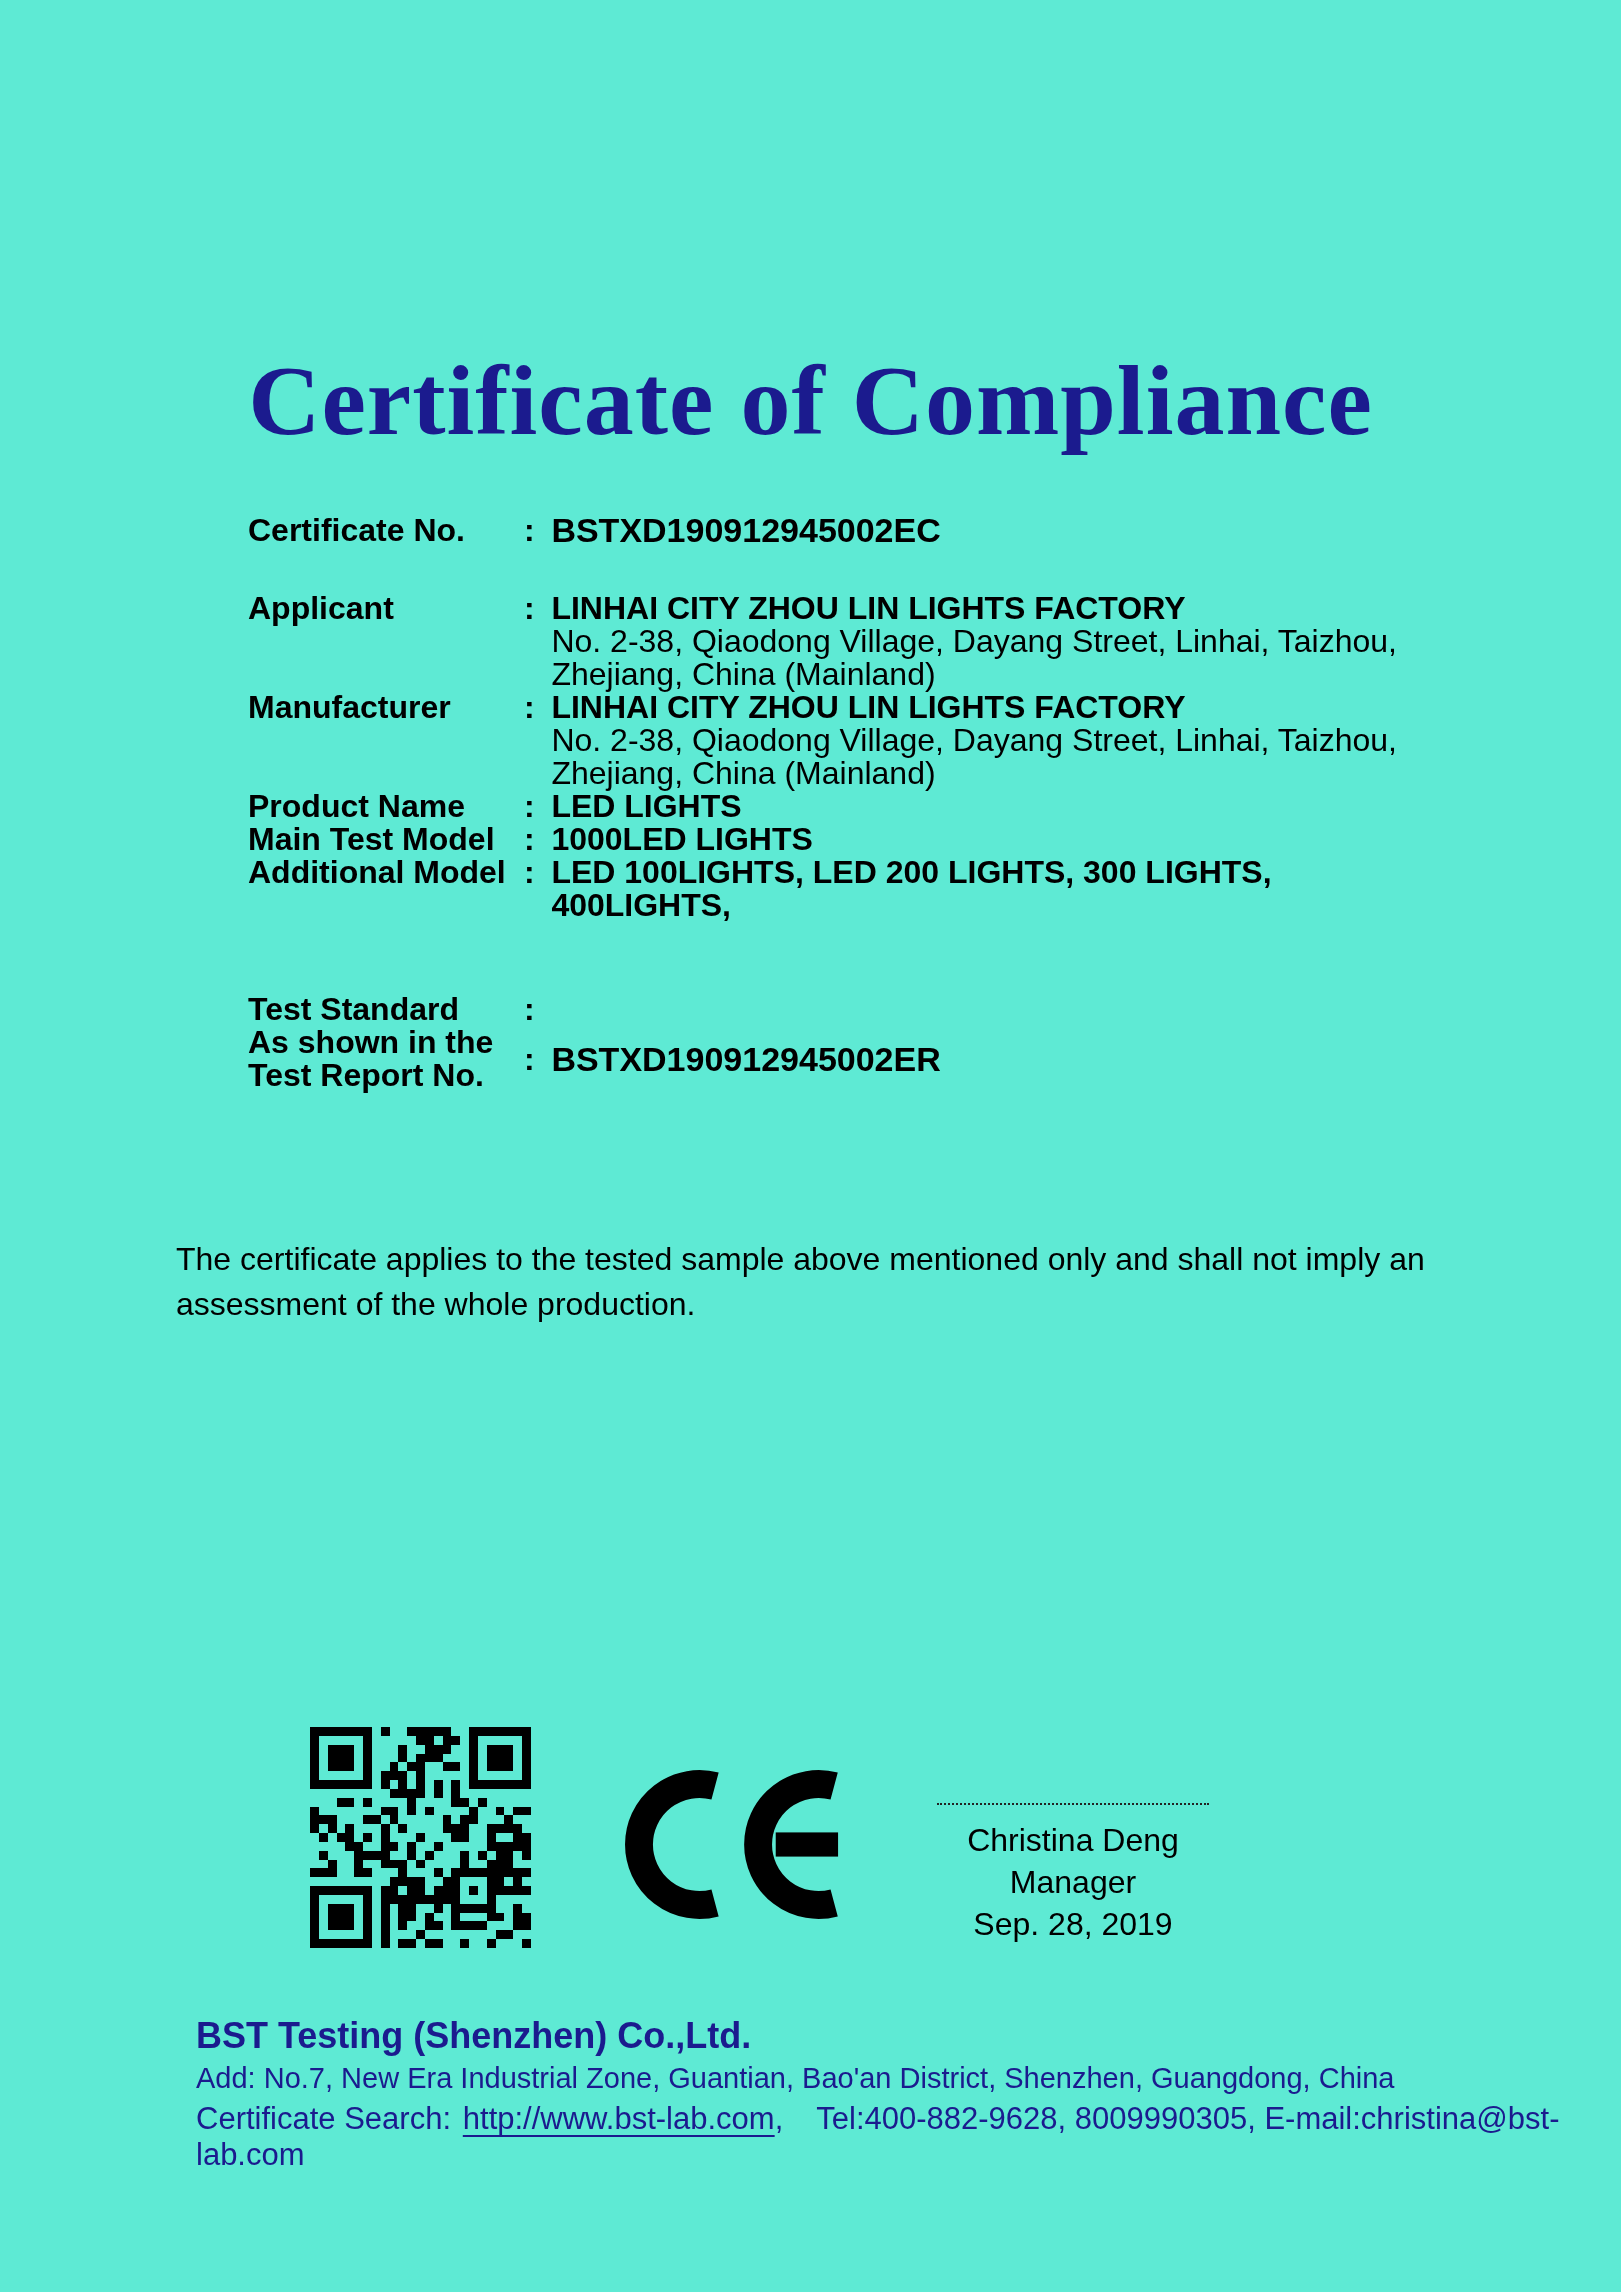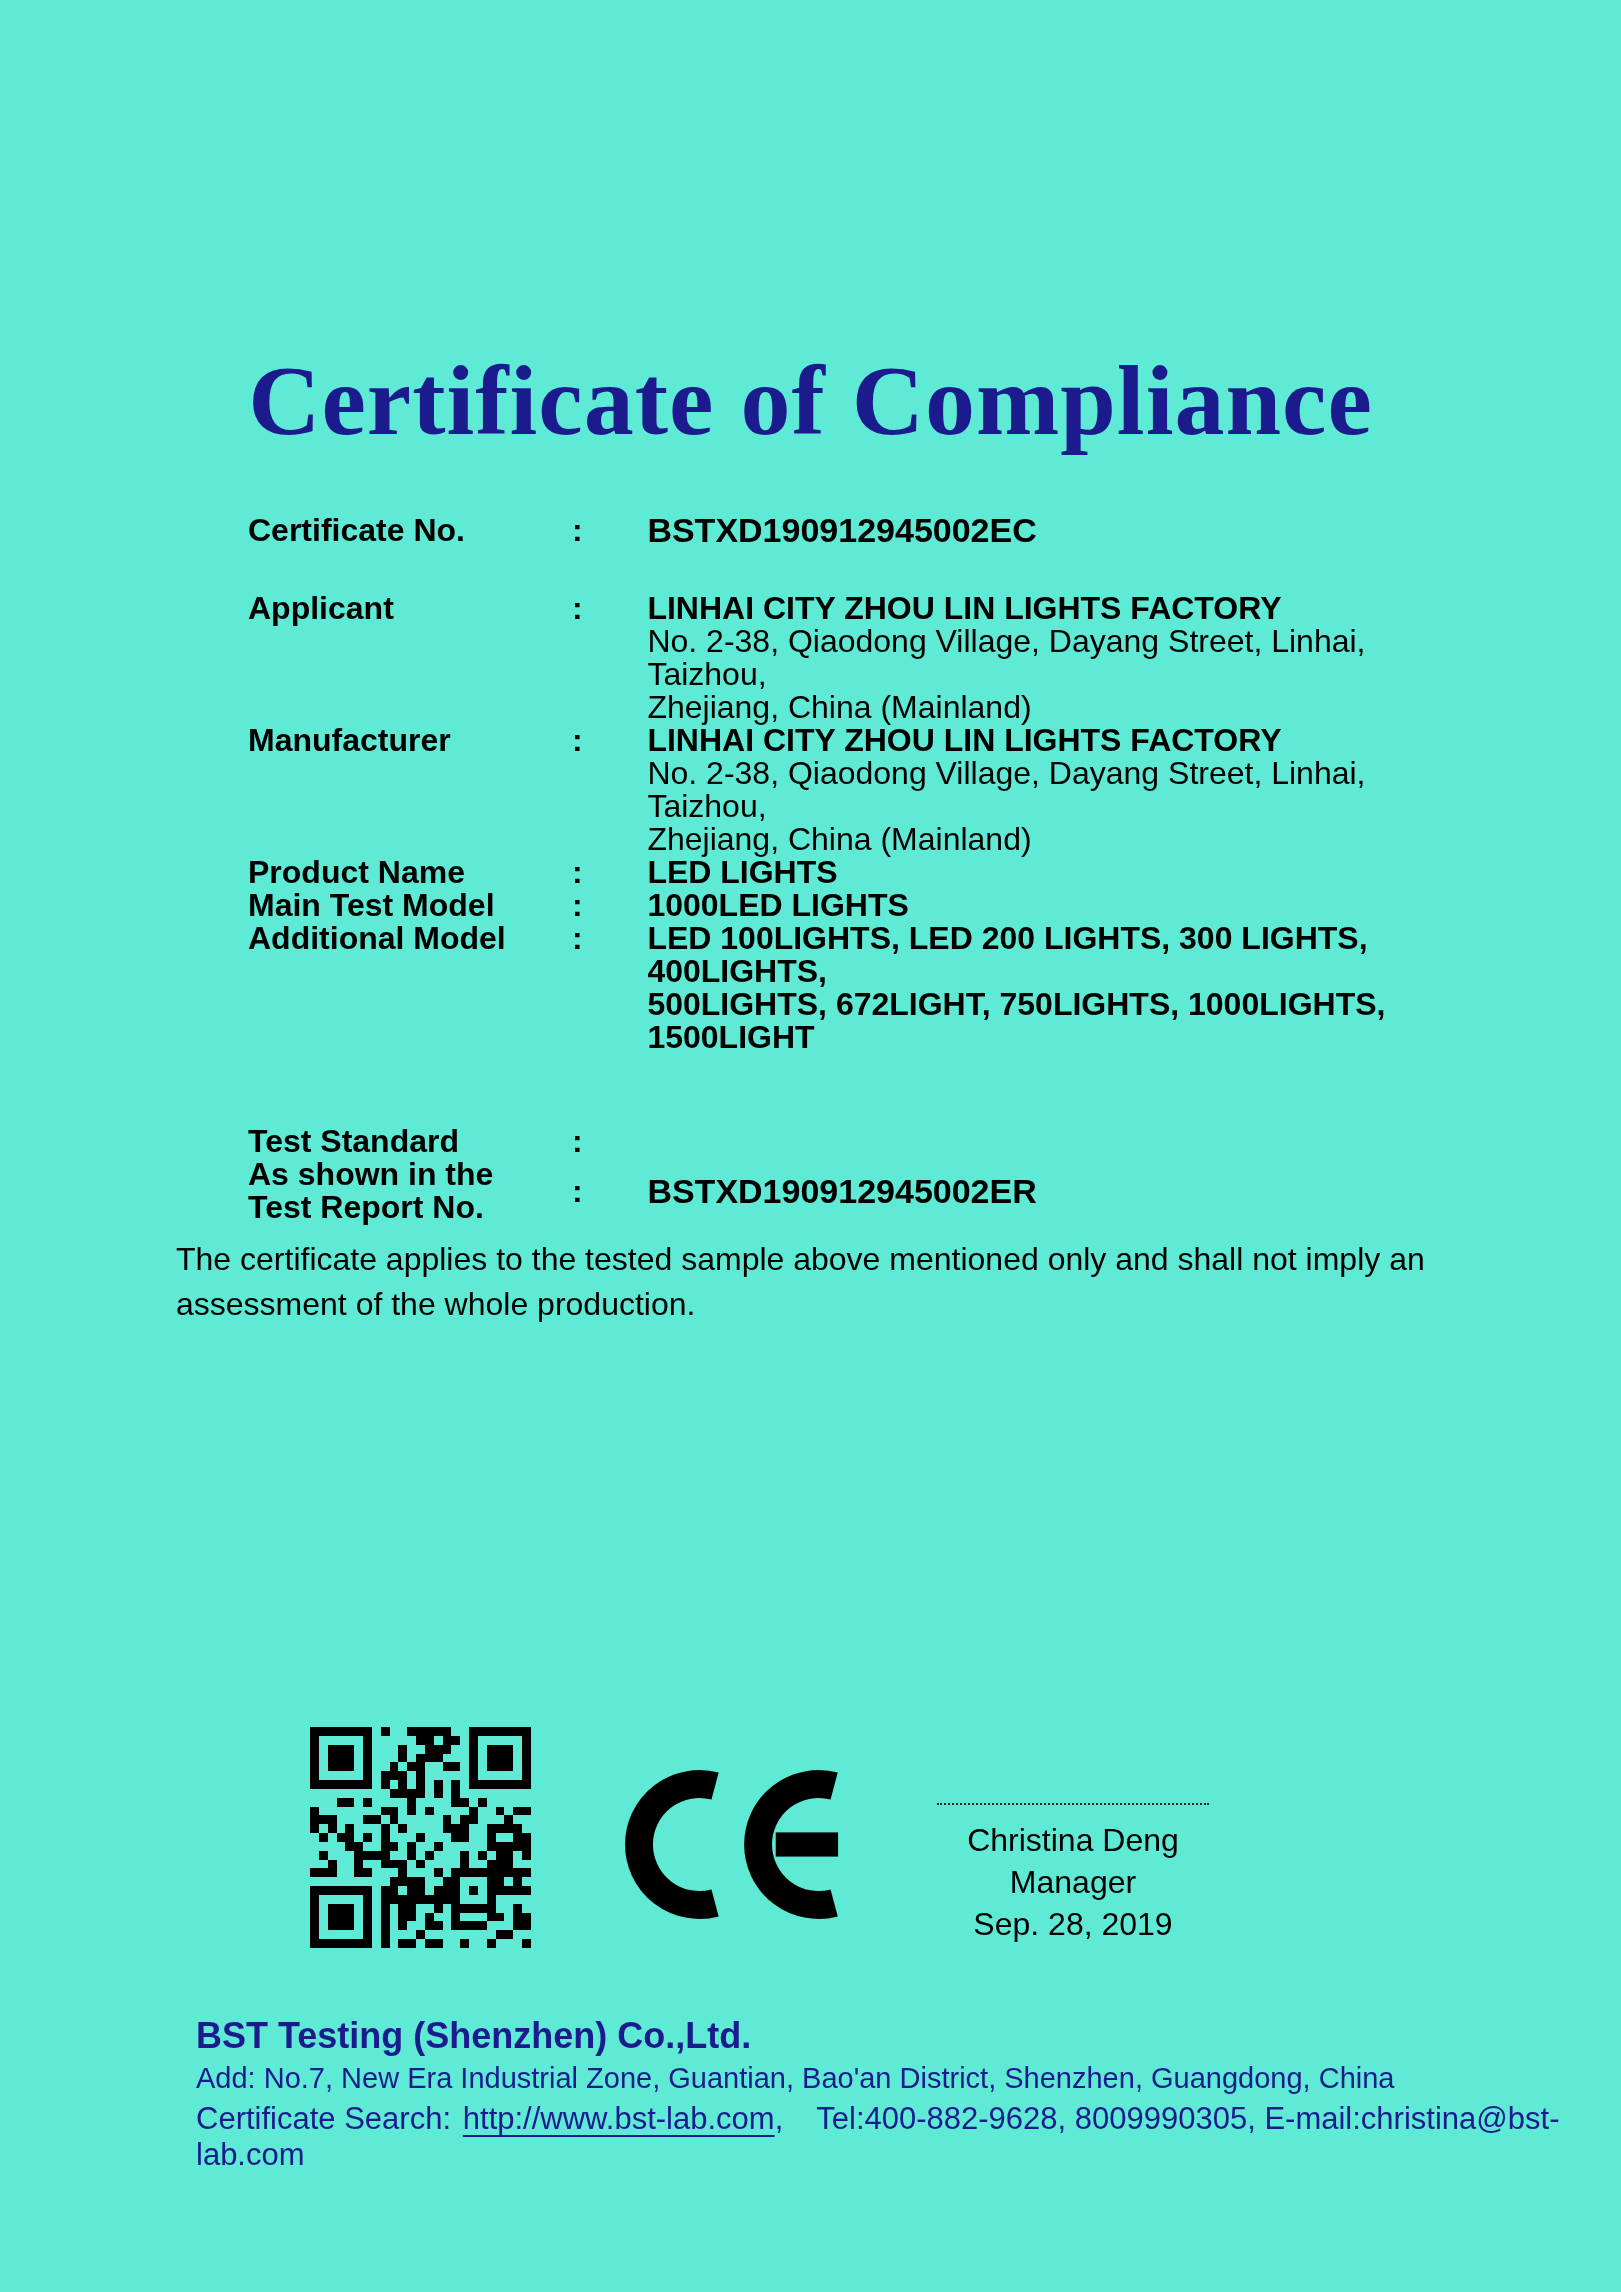--- a/index.html
+++ b/index.html
@@ -25,21 +25,20 @@
   }
   
   .details{
     position:absolute;left:248px;top:514px;width:1176px;
     font-size:32px;line-height:33px;
   }
   .drow{
     display:grid;
     grid-template-columns:276px 27.4px 1fr;
     align-items:start;
-    gap:48px;
   }
   .drow.center{align-items:center;}
   .dlabel{font-weight:bold;white-space:nowrap;}
   .dcolon{font-weight:bold;text-align:left;}
   .dvalue{font-weight:bold;}
   .row-certno{margin-bottom:45px;}
   .row-certno .dvalue{font-size:34px;}
   .row-standard{margin-top:71px;}
   .row-report .dvalue{font-size:34px;}
   .addr{font-weight:normal;}
@@ -127,21 +126,20 @@
       <div class="dlabel">Main Test Model</div>
       <div class="dcolon">:</div>
       <div class="dvalue">1000LED LIGHTS</div>
     </div>
 
     <div class="drow">
       <div class="dlabel">Additional Model</div>
       <div class="dcolon">:</div>
       <div class="dvalue">
         <div>LED 100LIGHTS, LED 200 LIGHTS, 300 LIGHTS, 400LIGHTS,</div>
-        <div>500LIGHTS, 672LIGHT, 750LIGHTS, 1000LIGHTS, 1500LIGHT</div>
       </div>
     </div>
 
     <div class="drow row-standard">
       <div class="dlabel">Test Standard</div>
       <div class="dcolon">:</div>
     </div>
 
     <div class="drow row-report center">
       <div class="dlabel" style="line-height:33px;">

